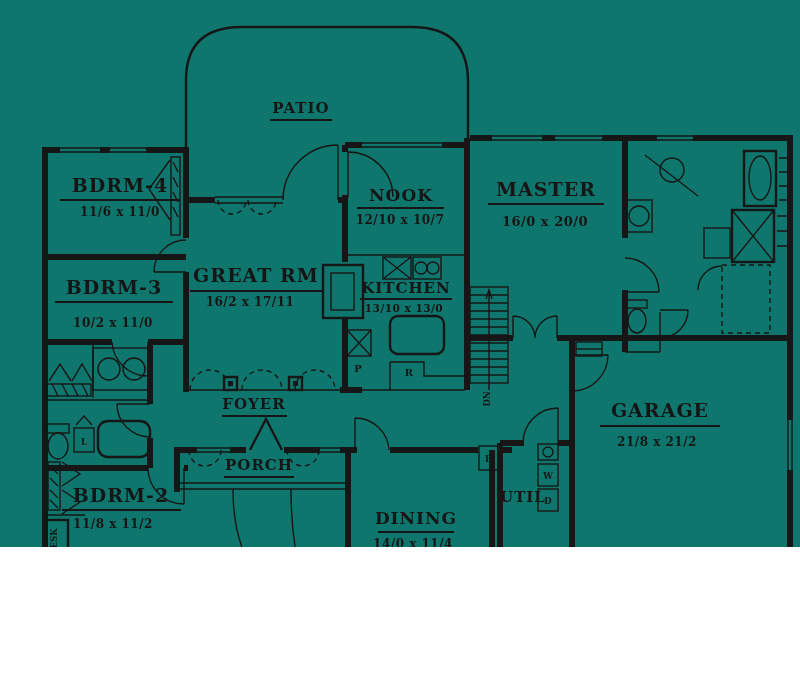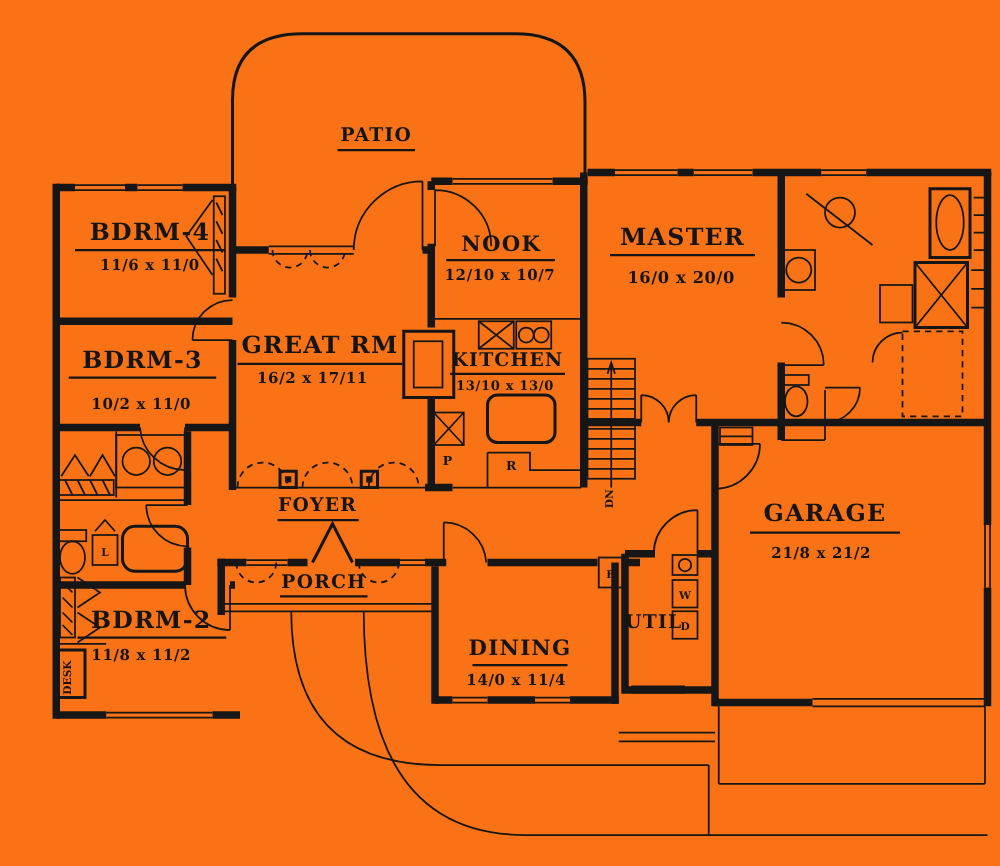--- a/index.html
+++ b/index.html
@@ -1,16 +1,16 @@
 <!DOCTYPE html>
 <html><head>
 <meta charset="utf-8">
 <style>
   html,body{margin:0;padding:0;background:#ffffff;}
-  .page{position:relative;width:800px;height:693px;background:#f97316;overflow:hidden;}
+  .page{position:relative;width:800px;height:547px;background:#0f766e;overflow:hidden;}
   svg{display:block;}
   .lbl{font-family:"DejaVu Serif","Liberation Serif",serif;font-weight:bold;fill:#151515;letter-spacing:1px;}
   .room{font-size:19px;}
   .room-m{font-size:15px;}
   .dim{font-family:"DejaVu Serif","Liberation Serif",serif;font-weight:bold;font-size:12px;fill:#151515;letter-spacing:0.5px;}
   .tiny{font-family:"DejaVu Serif","Liberation Serif",serif;font-weight:bold;font-size:10px;fill:#151515;}
   .micro{font-family:"DejaVu Serif","Liberation Serif",serif;font-weight:bold;font-size:8.5px;fill:#151515;}
   .wall{stroke:#161616;stroke-width:6;fill:none;stroke-linecap:butt;}
   .med{stroke:#161616;stroke-width:2.4;fill:none;}
   .thin{stroke:#161616;stroke-width:1.4;fill:none;}

